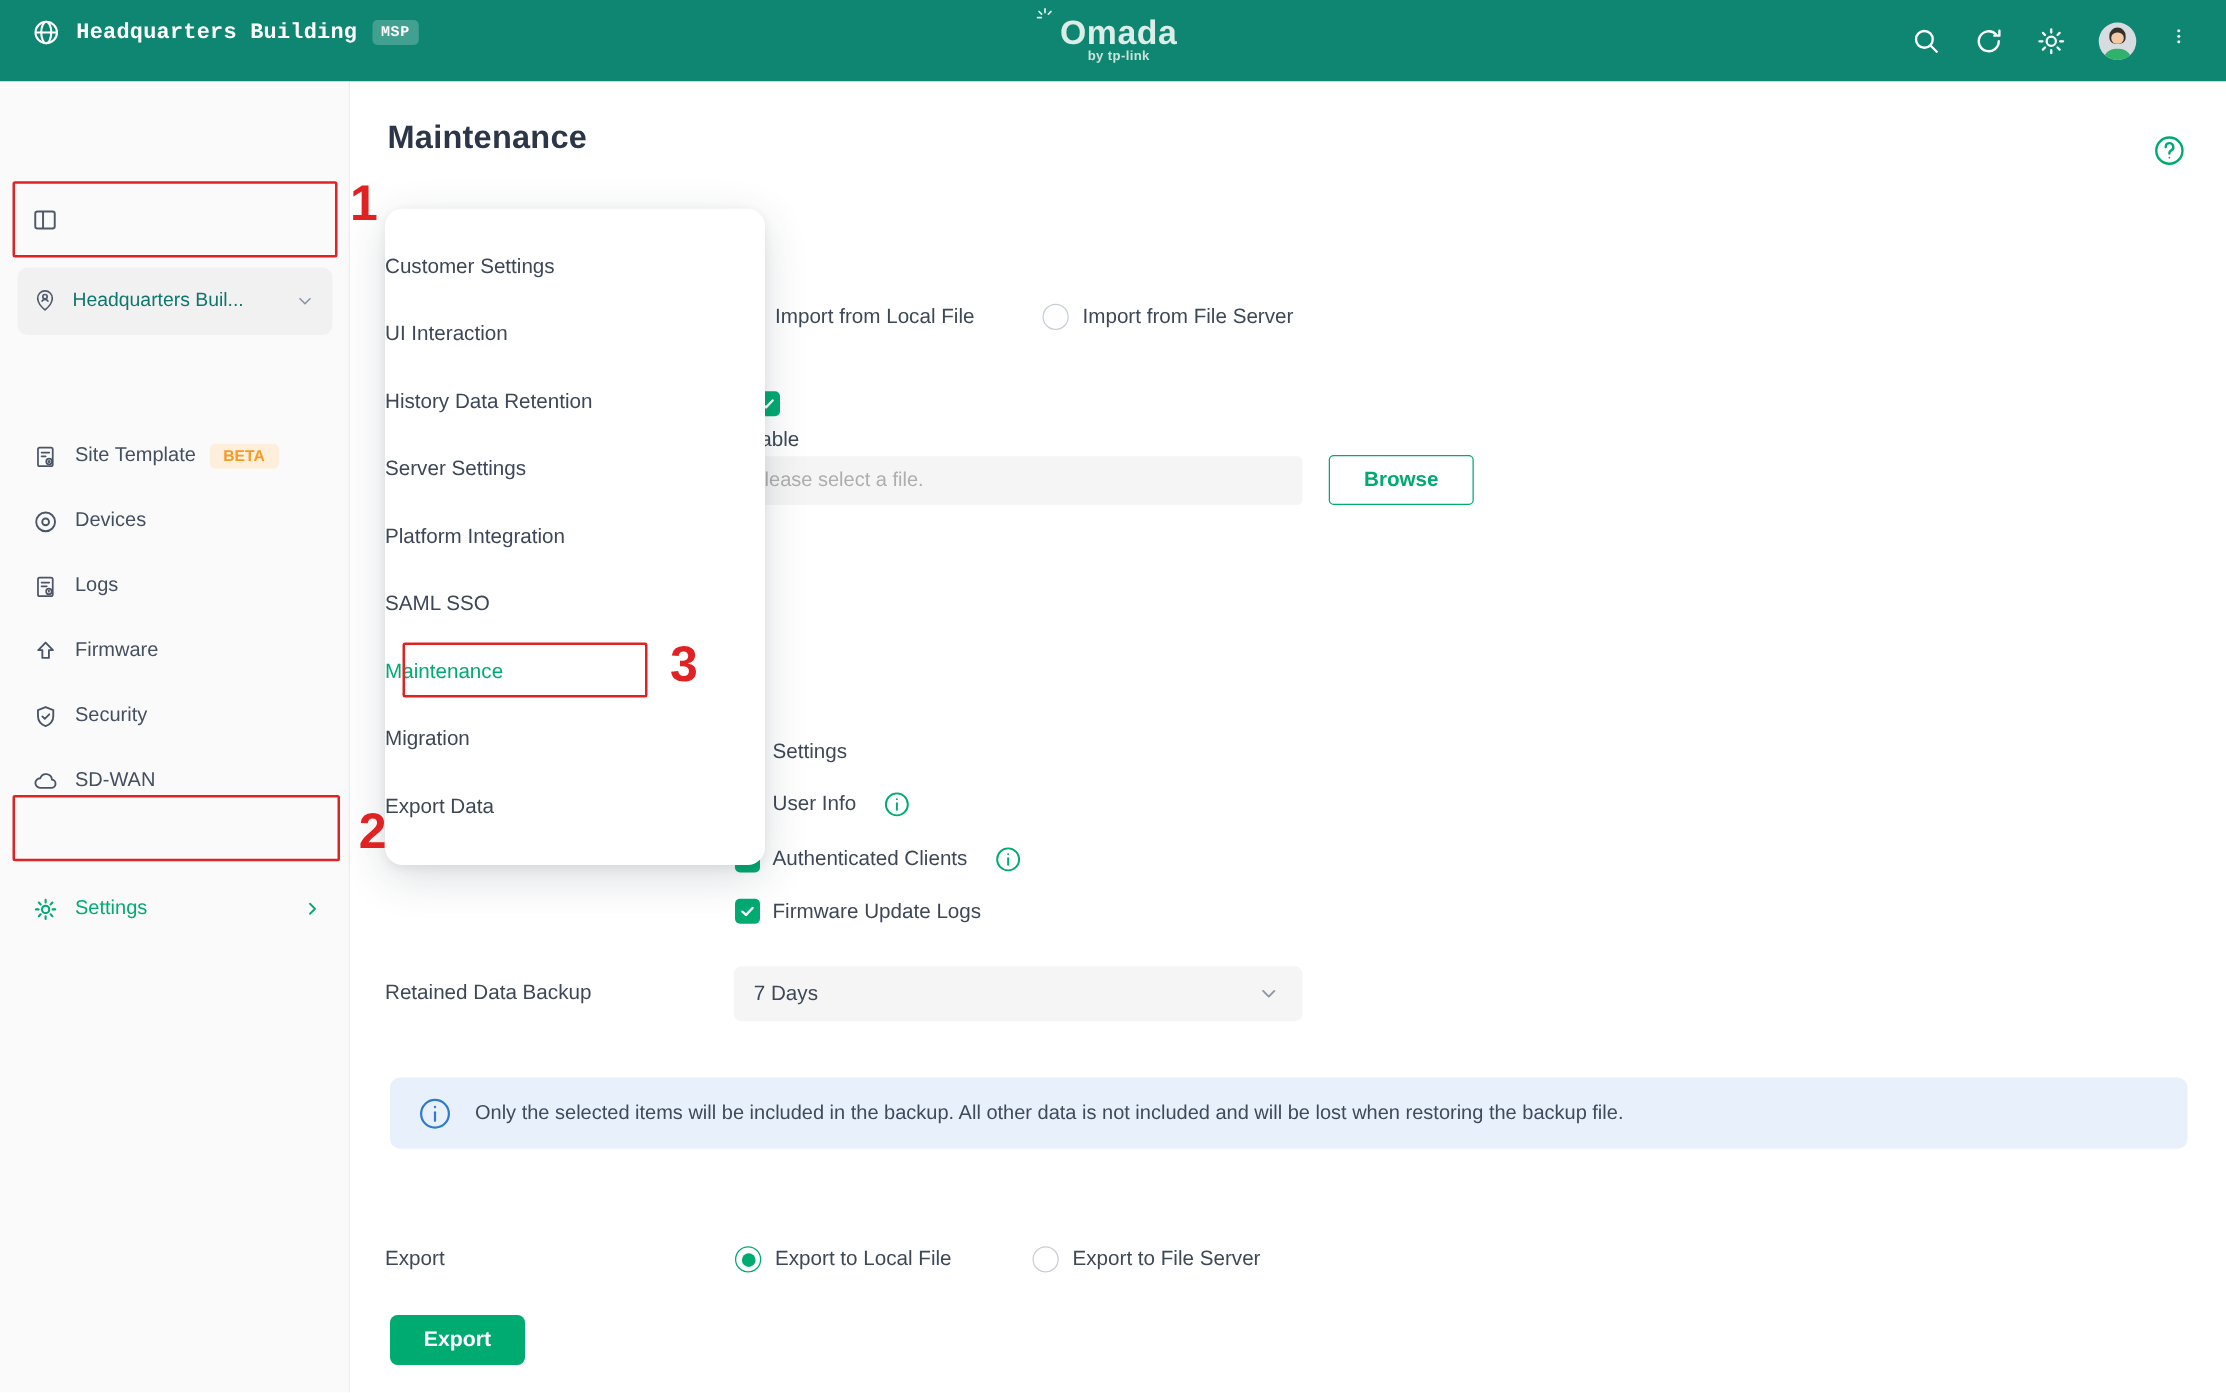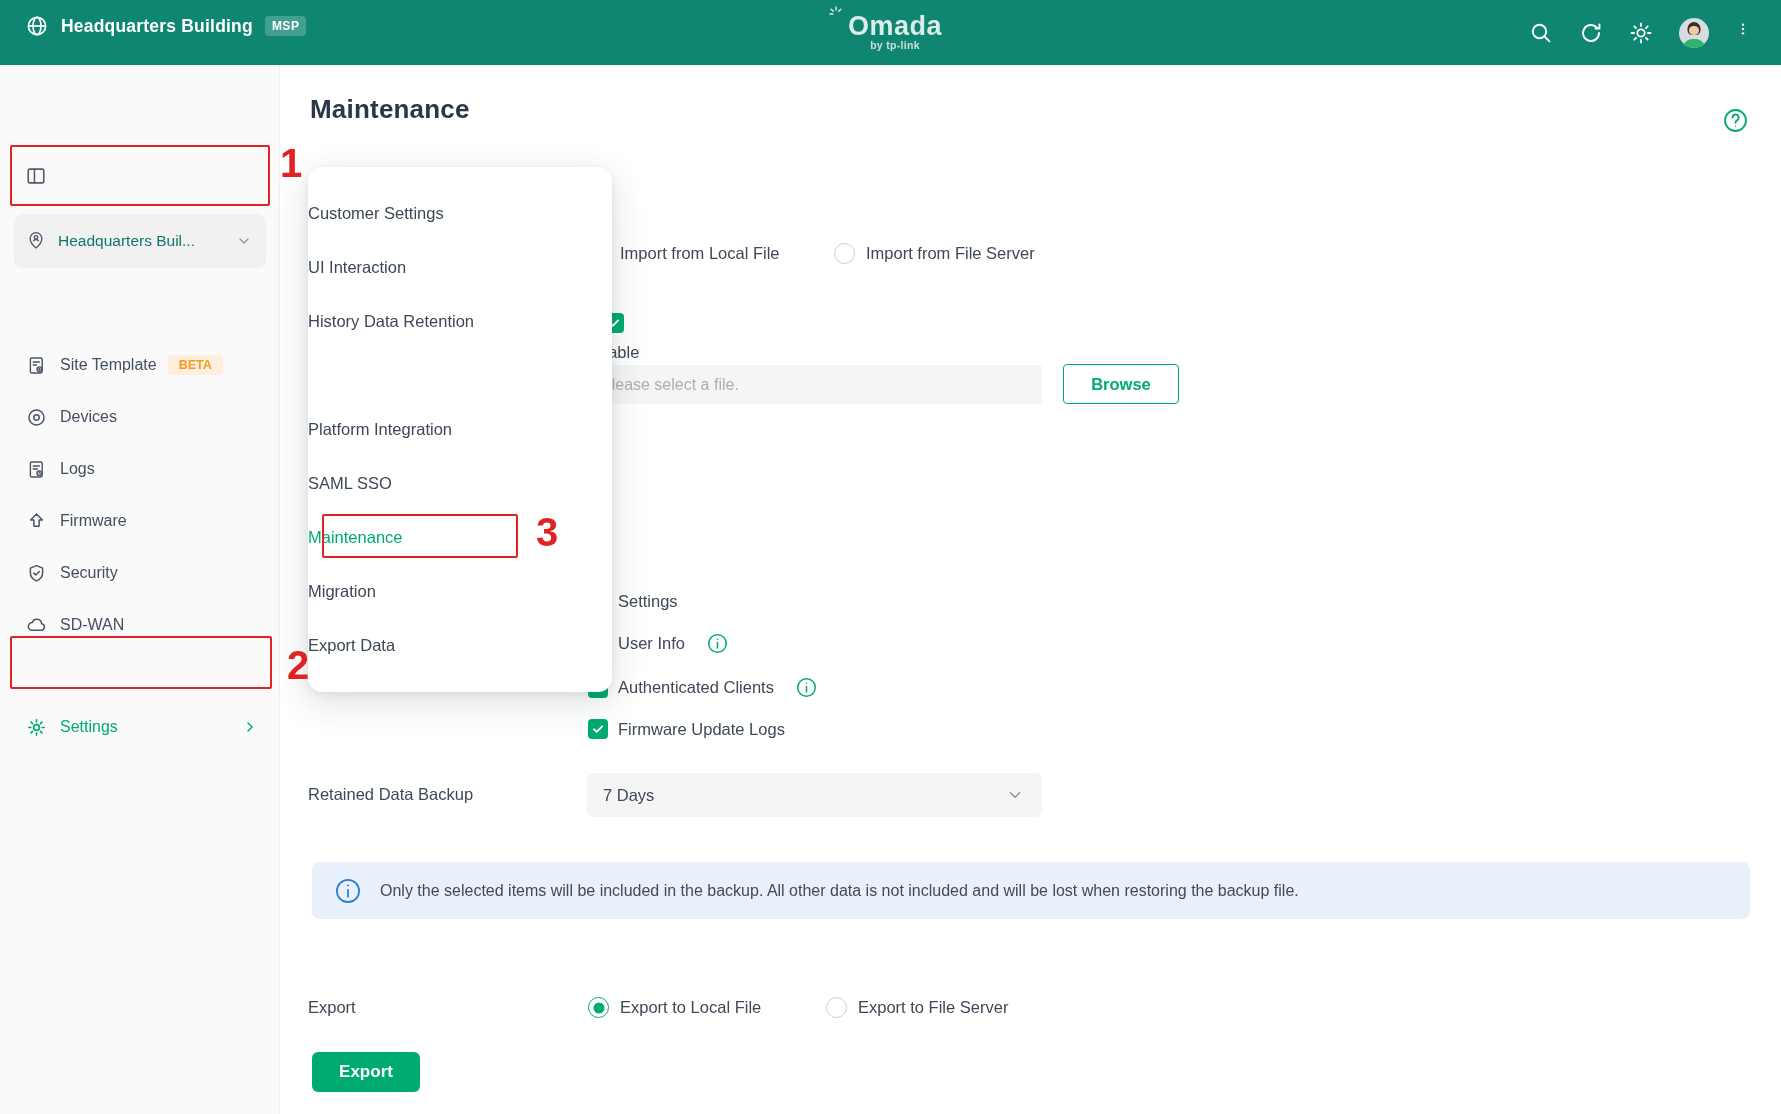--- a/index.html
+++ b/index.html
@@ -3,21 +3,21 @@
 <meta charset="utf-8">
 <style>
   * { margin:0; padding:0; box-sizing:border-box; }
   html,body { width:1781px; height:1114px; overflow:hidden; background:#fff;
     font-family:"Liberation Sans", sans-serif; }
   .abs { position:absolute; }
   #stage { position:relative; width:1781px; height:1114px; background:#fff; }
 
   
   #header { left:0; top:0; width:1781px; height:65px; background:#0E8672; z-index:30; }
-  .hdr-left { left:25px; top:0; height:52px; display:flex; align-items:center; gap:12px; }
+  .hdr-left { left:25px; top:0; height:52px; display:flex; align-items:center; gap:12px;font-family:Liberation Mono, monospace; }
   .hdr-title { color:#fff; font-size:17.5px; font-weight:700; letter-spacing:.2px; }
   .msp-badge { background:rgba(255,255,255,.22); color:#fff; font-size:12px; font-weight:700;
     padding:3px 7px; border-radius:4px; letter-spacing:.5px; }
   .logo-wrap { left:840px; top:12px; width:110px; text-align:center; color:#DCEDE8; }
   .logo-main { font-size:27px; font-weight:700; letter-spacing:.5px; position:relative; line-height:28px;}
   .logo-rays { position:absolute; left:-11px; top:-6px; }
   .logo-sub { font-size:10.5px; font-weight:600; color:#C8E2DB; margin-top:-1px; letter-spacing:.3px;}
   .hdr-icons { right:30px; top:0; height:65px; display:flex; align-items:center; gap:26px; }
   .hicon { width:24px; height:24px; color:#fff; cursor:pointer; }
   .avatar { width:30px; height:30px; border-radius:50%; background:#D7DCE1; position:relative; overflow:hidden; }
@@ -401,20 +401,21 @@
     <span class="form-label">Export to File Server</span>
   </div>
   <button class="abs export-btn">
     <span>Export</span>
   </button>
 
   <div class="abs" id="menu-panel">
     <div class="menu-item" style="top:19px">Customer Settings</div>
     <div class="menu-item" style="top:73px">UI Interaction</div>
     <div class="menu-item" style="top:127px">History Data Retention</div>
+    <div class="menu-item" style="top:181px">Server Settings</div>
     <div class="menu-item" style="top:235px">Platform Integration</div>
     <div class="menu-item" style="top:289px">SAML SSO</div>
     <div class="menu-item active" style="top:343px">Maintenance</div>
     <div class="menu-item" style="top:397px">Migration</div>
     <div class="menu-item" style="top:451px">Export Data</div>
   </div>
 
   <div class="abs redbox" id="redbox-site"></div>
   <div class="abs redbox" id="redbox-settings"></div>
   <div class="abs redbox" id="redbox-menu"></div>

